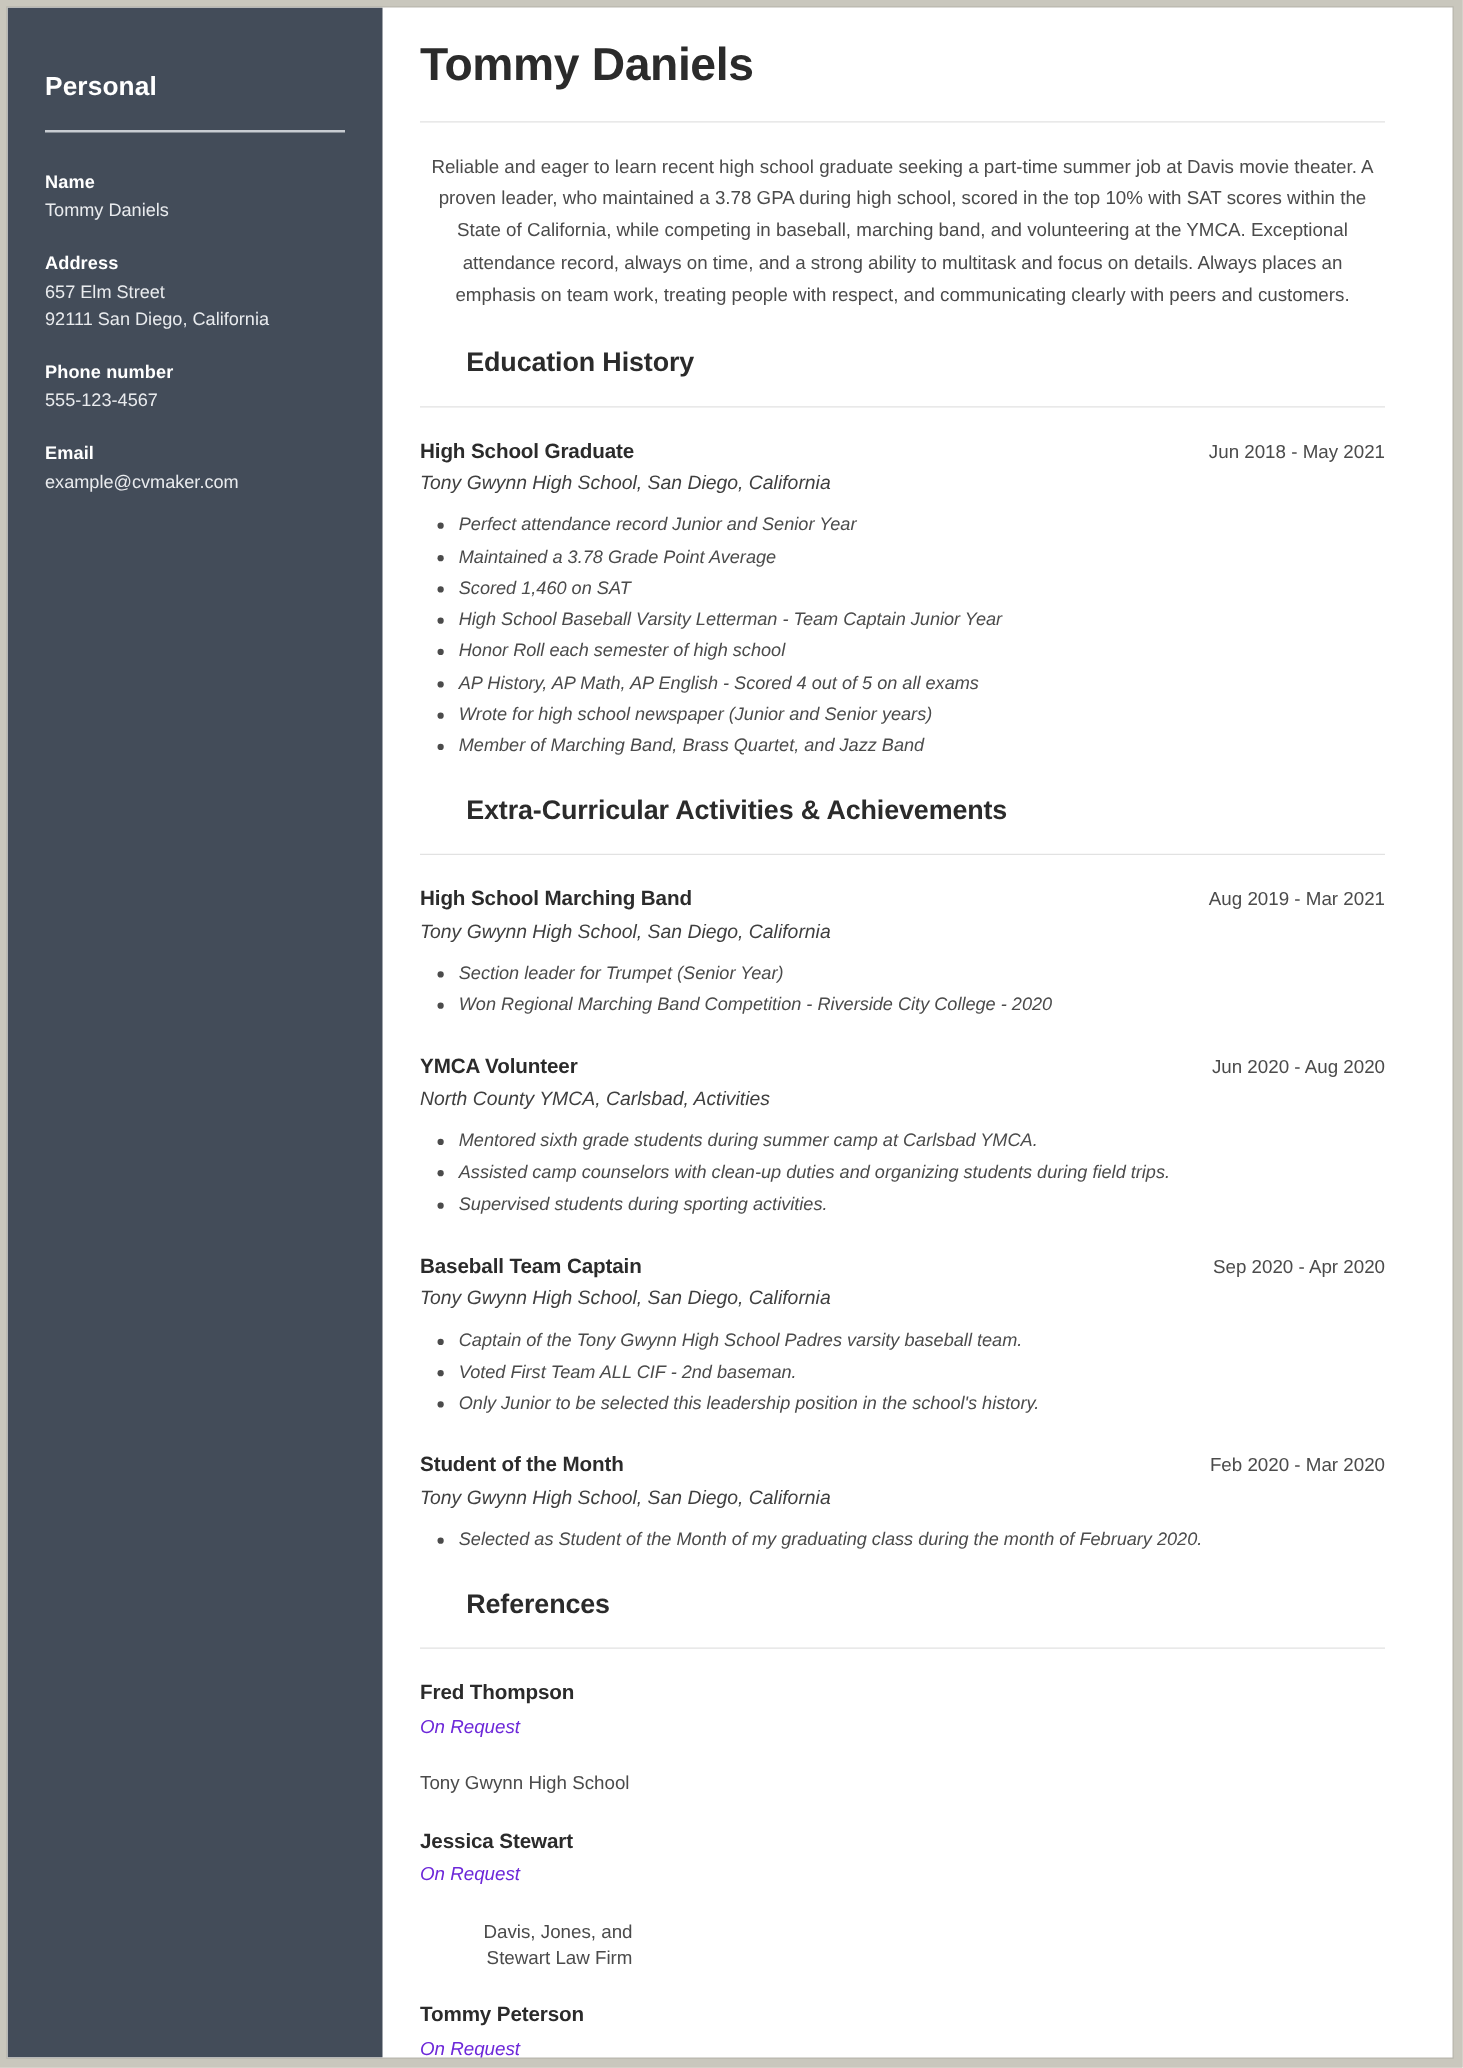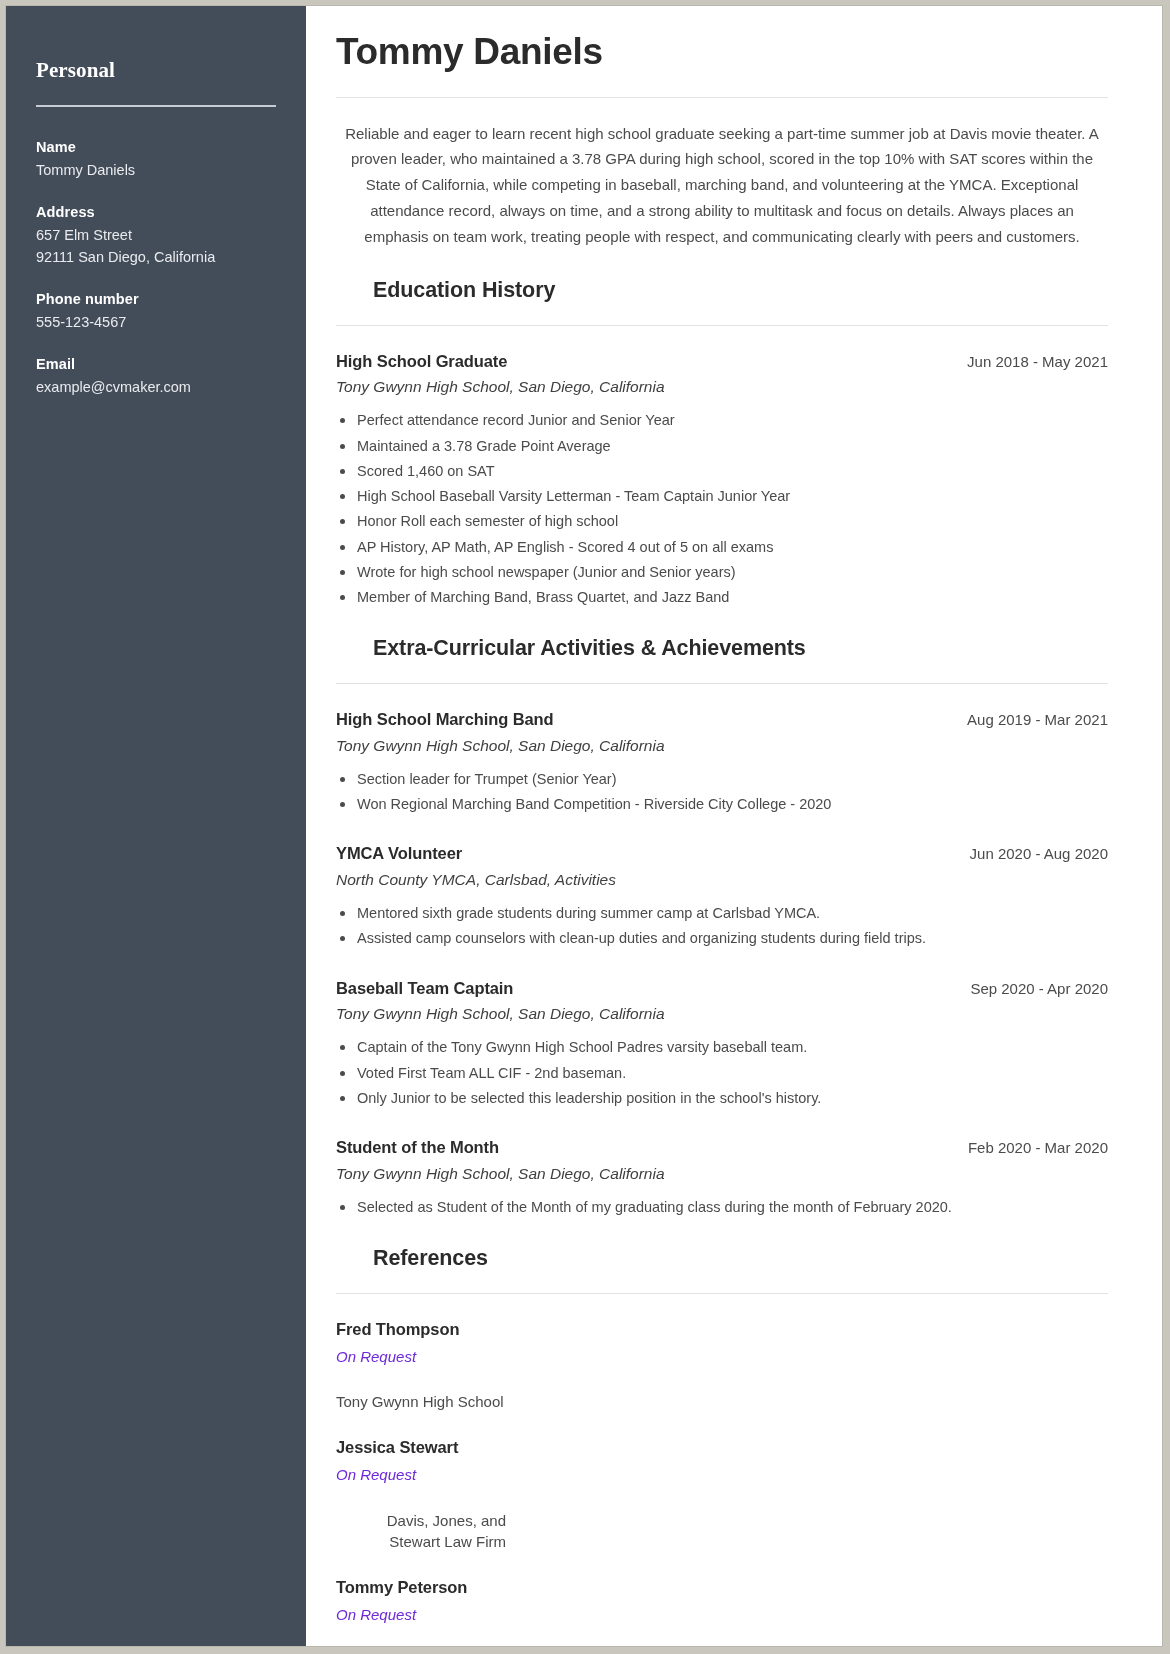--- a/index.html
+++ b/index.html
@@ -37,21 +37,20 @@
     color: #ffffff;
     padding: 52px 30px 40px 30px;
   }
 
   .sidebar-title {
     font-size: 21px;
     font-weight: bold;
     letter-spacing: 0.1px;
     color: #ffffff;
     margin-bottom: 22px;
-    font-family: Liberation Serif, serif;
   }
 
   .sidebar-rule {
     height: 2px;
     background: #c8ccd2;
     margin-bottom: 32px;
   }
 
   .pers-block { margin-bottom: 23px; }
 
@@ -148,22 +147,23 @@
   .entry-sub {
     font-size: 15.5px;
     font-style: italic;
     color: #3f3f3f;
     margin-bottom: 11px;
     line-height: 1.3;
   }
 
   ul.bullets {
     list-style: none;
-    margin: 0;
+    margin: 10px;
     padding: 0;
+    font-style: italic;
   }
 
   ul.bullets li {
     position: relative;
     padding-left: 21px;
     font-size: 14.5px;
     line-height: 1.74;
     color: #4b4b4b;
   }
 
@@ -293,20 +293,21 @@
             </div>
             <div class="entry">
               <div class="entry-head">
                 <div class="entry-title">YMCA Volunteer</div>
                 <div class="entry-date">Jun 2020 - Aug 2020</div>
               </div>
               <div class="entry-sub">North County YMCA, Carlsbad, Activities</div>
               <ul class="bullets">
                 <li>Mentored sixth grade students during summer camp at Carlsbad YMCA.</li>
                 <li>Assisted camp counselors with clean-up duties and organizing students during field trips.</li>
+                <li>Supervised students during sporting activities.</li>
               </ul>
             </div>
             <div class="entry">
               <div class="entry-head">
                 <div class="entry-title">Baseball Team Captain</div>
                 <div class="entry-date">Sep 2020 - Apr 2020</div>
               </div>
               <div class="entry-sub">Tony Gwynn High School, San Diego, California</div>
               <ul class="bullets">
                 <li>Captain of the Tony Gwynn High School Padres varsity baseball team.</li>

